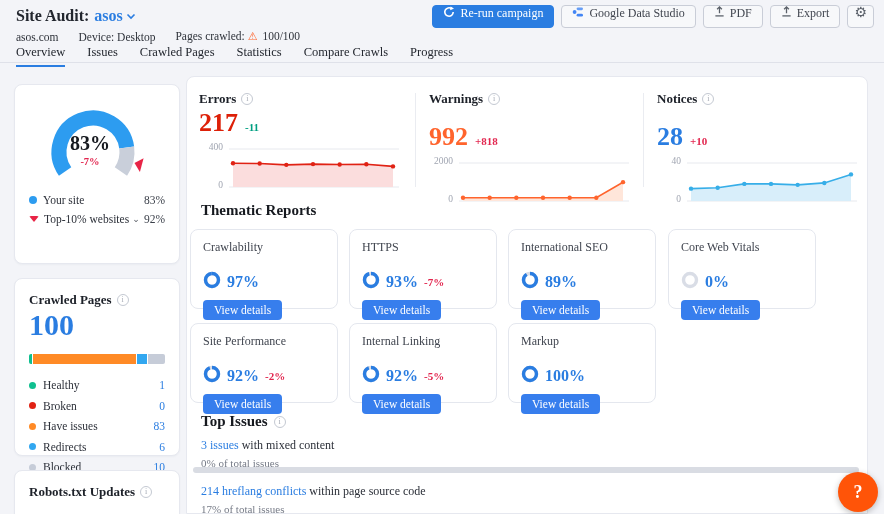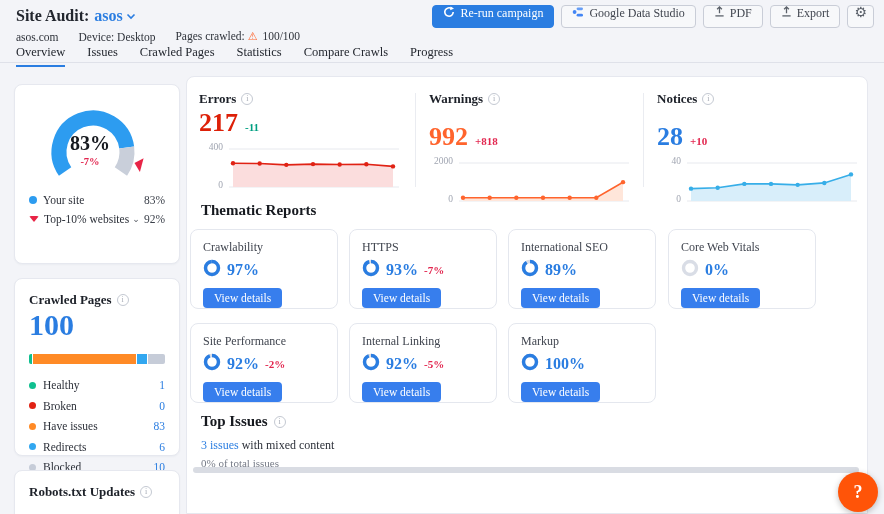--- a/index.html
+++ b/index.html
@@ -64,21 +64,21 @@
   .delta-good { color:#009f81; } .delta-bad { color:#e2254e;margin-top:27px; }
   .spark-wrap { position:relative; margin-top:4px; height:50px; }
   .ax { position:absolute; width:24px; text-align:right; font-size:9.5px; color:#a0a5b1; }
   .ax-top { left:0; top:0; } .ax-bot { left:0; bottom:2px; }
   .spark { position:absolute; left:30px; top:2px; width:170px; height:46px; }
 
   .sec-heading { position:absolute; left:14px; font-size:15px; font-weight:bold; color:#16191f; display:flex; align-items:center; gap:6px; }
   #thematic-heading { top:125px; }
   .tcard { position:absolute; width:148px; height:80px; border:1px solid #e4e7ee; border-radius:8px; padding:10px 12px; background:#fff; }
   .tc-label { font-size:12px; color:#40454f; white-space:nowrap; }
-  .tc-row { display:flex; align-items:center; gap:6px; margin-top:4px; }
+  .tc-row { display:flex; align-items:center; gap:6px; margin-top:16px; }
   .tc-pct { font-size:16px; font-weight:bold; color:#2a7de1; }
   .tc-delta { font-size:11px; font-weight:bold; color:#e2254e; }
   .view-btn { margin-top:7px; background:#377eed; color:#fff; border:none; border-radius:4px; font-size:11.5px; padding:4px 11px; cursor:pointer; font-family:inherit; }
   .r1 { top:152px; } .r2 { top:246px; }
   .c0 { left:3px; } .c1 { left:162px; } .c2 { left:321px; } .c3 { left:481px; }
 
   #topissues-heading { top:336px; }
   .issue { position:absolute; left:14px; right:14px; }
   .issue-line { font-size:12px; color:#2b2f38; }
   .issue-link { color:#2a7de1; cursor:pointer; }
@@ -415,19 +415,25 @@
       <span>Top Issues</span>
       <i class="info-i">i</i>
     </div>
     <div class="issue" id="issue-0">
       <div class="issue-line">
         <span class="issue-link">3 issues</span><span> with mixed content</span>
       </div>
       <div class="issue-sub">0% of total issues</div>
     </div>
     <div class="hscrollbar"></div>
+    <div class="issue" id="issue-1">
+      <div class="issue-line">
+        <span class="issue-link">214 hreflang conflicts</span><span> within page source code</span>
+      </div>
+      <div class="issue-sub">17% of total issues</div>
+    </div>
   </div>
 
   <div id="help-btn">
     <span>?</span>
   </div>
 
 </div>
 
 </body></html>

